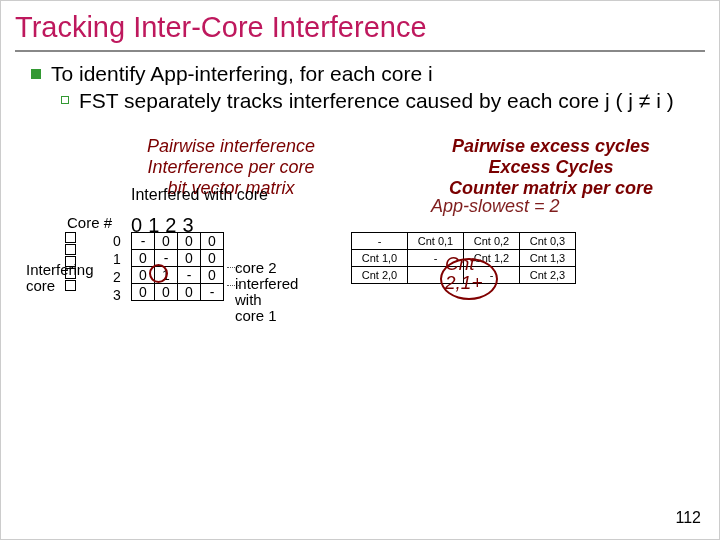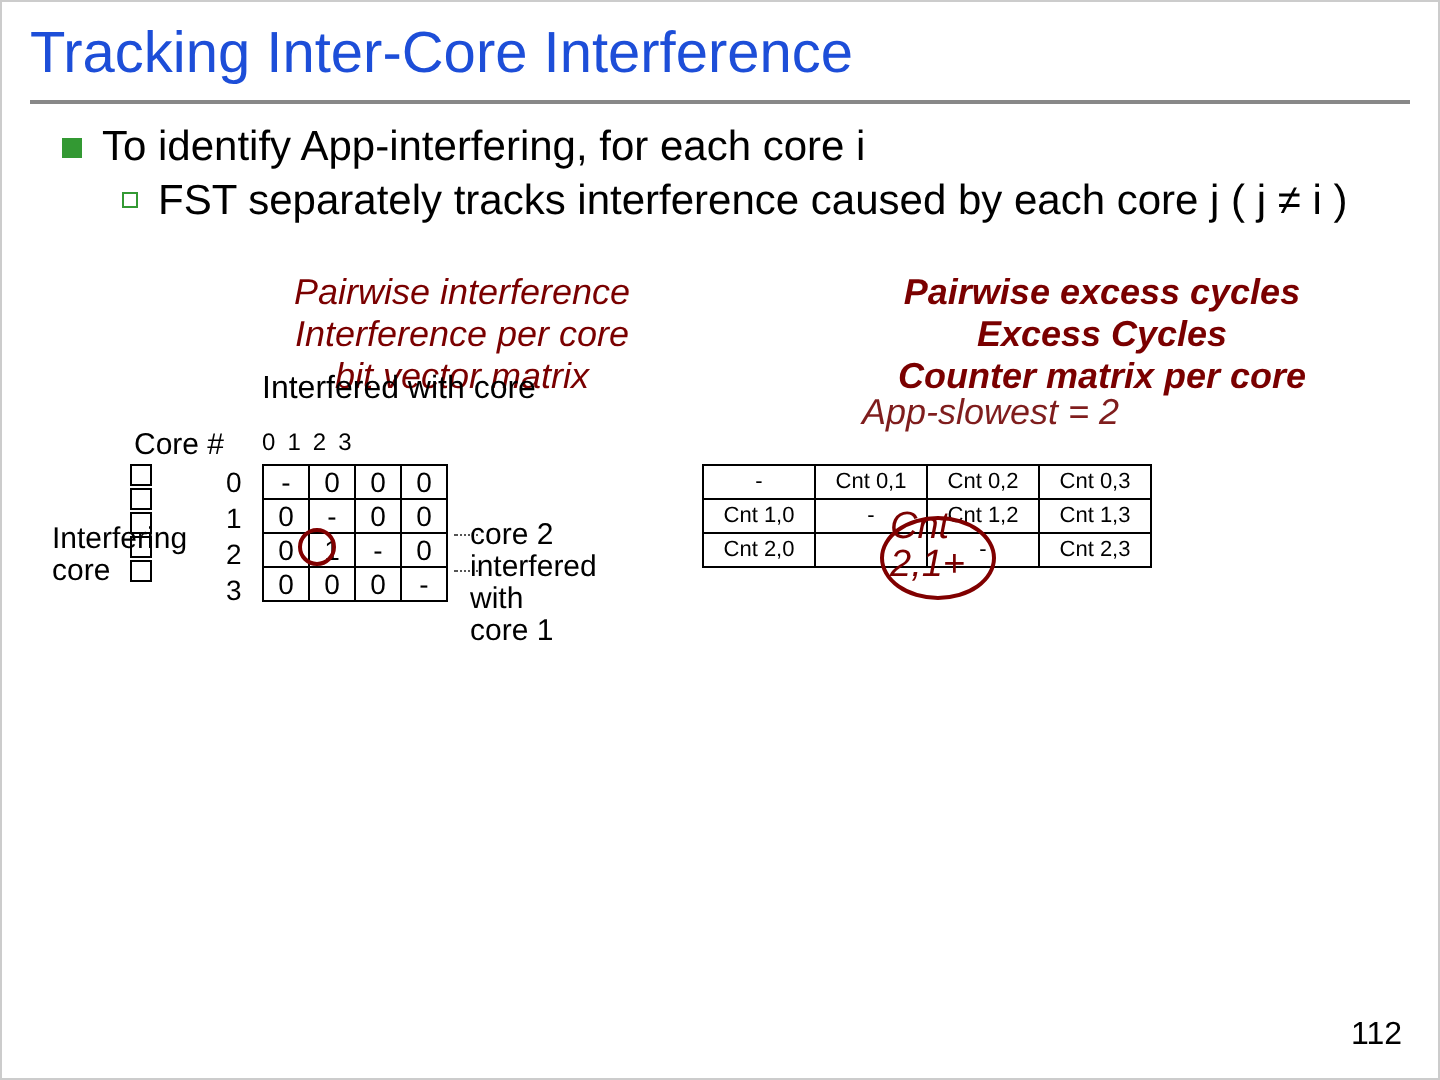--- a/index.html
+++ b/index.html
@@ -8,21 +8,21 @@
     height: 540px;
     background: #fff;
     font-family: Arial, Helvetica, sans-serif;
     border: 1px solid #ccc;
     position: relative;
     overflow: hidden;
   }
   .title {
     font-size: 29px;
     padding: 10px 24px 6px 14px;
-    color: #1d4ed8;
+    color: #be185d;
   }
   .underline {
     border-bottom: 2px solid #888;
     margin: 0 14px 10px 14px;
   }
   .content { padding: 0 30px; }
   .b1 { display: flex; align-items: flex-start; margin-bottom: 2px; }
   .sq { width: 10px; height: 10px; background: #339933; flex-shrink: 0; margin-top: 7px; margin-right: 10px; }
   .b1-text { font-size: 21px; }
   .b2 { display: flex; align-items: flex-start; margin-left: 30px; }
@@ -45,21 +45,21 @@
   .core-header { position: absolute; font-size: 15px; top: 78px; left: 36px; }
   .box-stack {
     position: absolute;
     left: 34px; top: 96px;
     display: flex; flex-direction: column;
   }
   .box-stack span { width: 11px; height: 11px; border: 1px solid #000; margin-bottom: 1px; }
   .row-labels {
     position: absolute;
     left: 100px; top: 78px;
-    font-size: 12px;
+    font-size: 20px;
     letter-spacing: 6px;
   }
   .matrix {
     position: absolute;
     left: 100px; top: 96px;
     border-collapse: collapse;
     font-size: 14px;
   }
   .matrix td {
     border: 1px solid #000;

